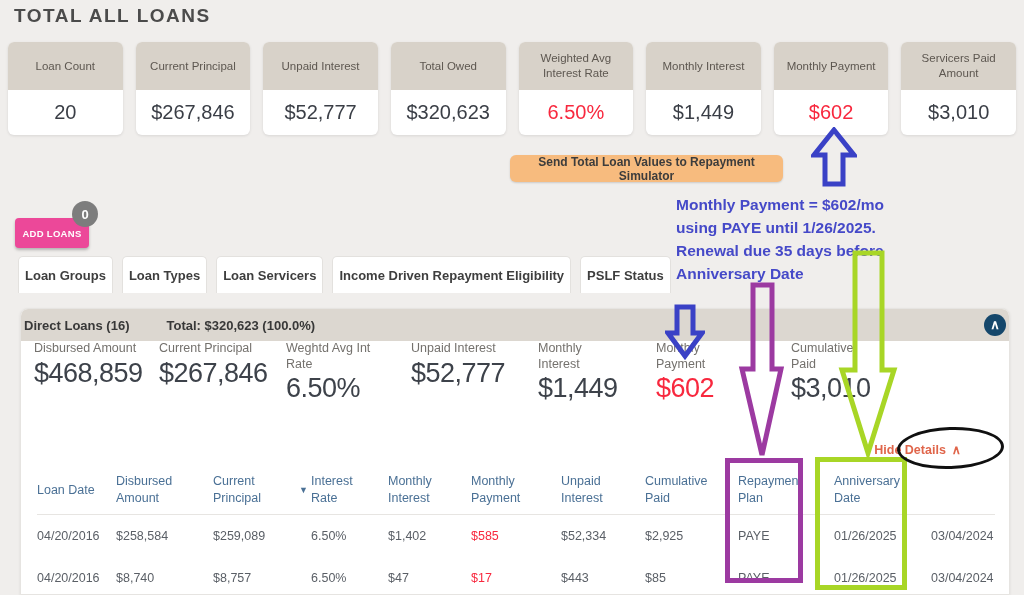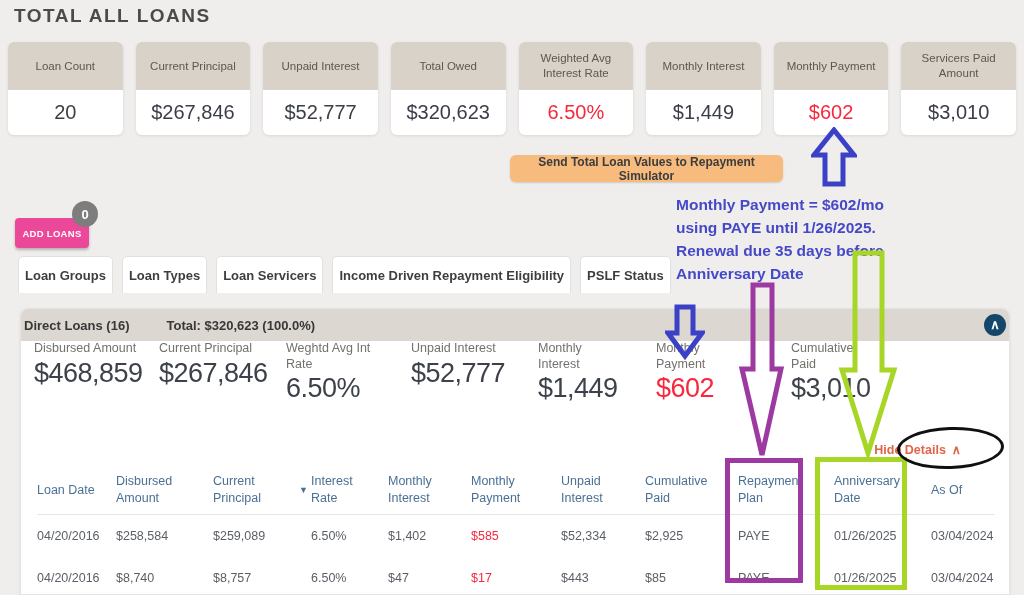--- a/index.html
+++ b/index.html
@@ -226,21 +226,20 @@
     <span>Current Principal</span>
     <span class="sort-icon">▼</span>
   </div>
   <div class="th c3">Interest Rate</div>
   <div class="th c4">Monthly Interest</div>
   <div class="th c5">Monthly Payment</div>
   <div class="th c6">Unpaid Interest</div>
   <div class="th c7">Cumulative Paid</div>
   <div class="th c8">Repayment Plan</div>
   <div class="th c9">Anniversary Date</div>
-  <div class="th c10 nowrap">As Of</div>
 
   <div class="tdivider"></div>
 
   <div class="td r0 c0">04/20/2016</div>
   <div class="td r0 c1">$258,584</div>
   <div class="td r0 c2">$259,089</div>
   <div class="td r0 c3">6.50%</div>
   <div class="td r0 c4">$1,402</div>
   <div class="td r0 c5 red">$585</div>
   <div class="td r0 c6">$52,334</div>

